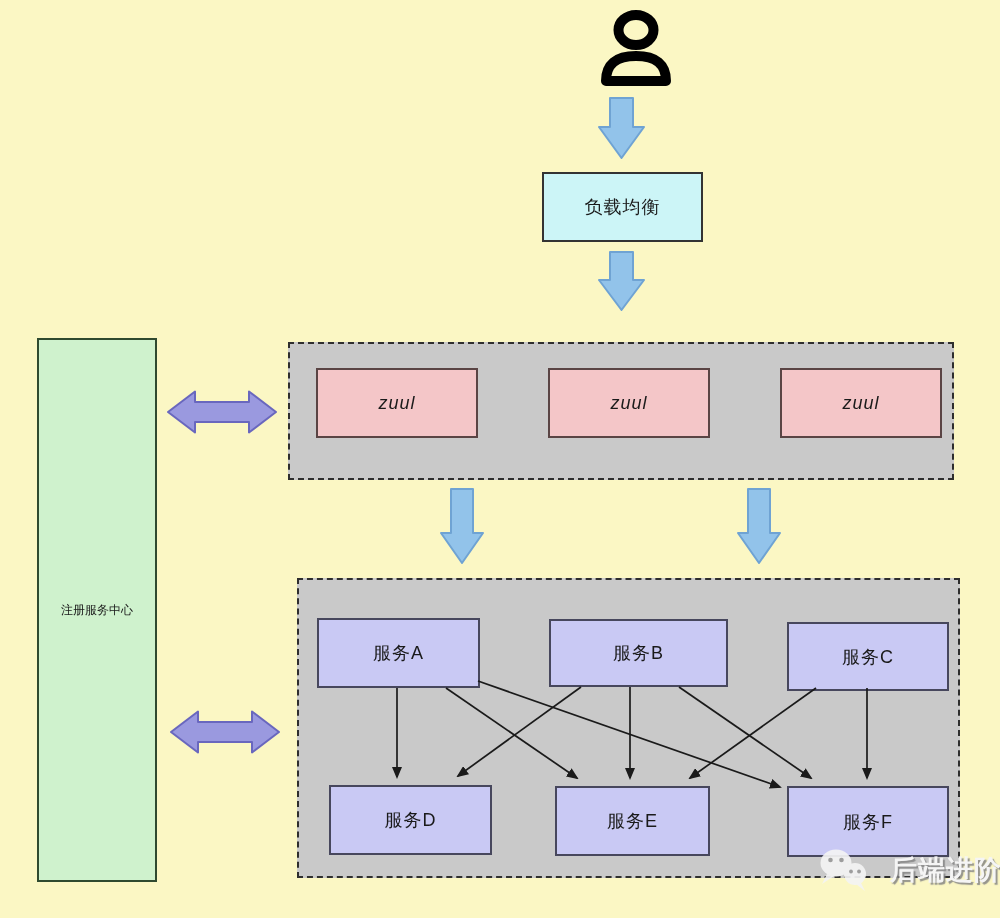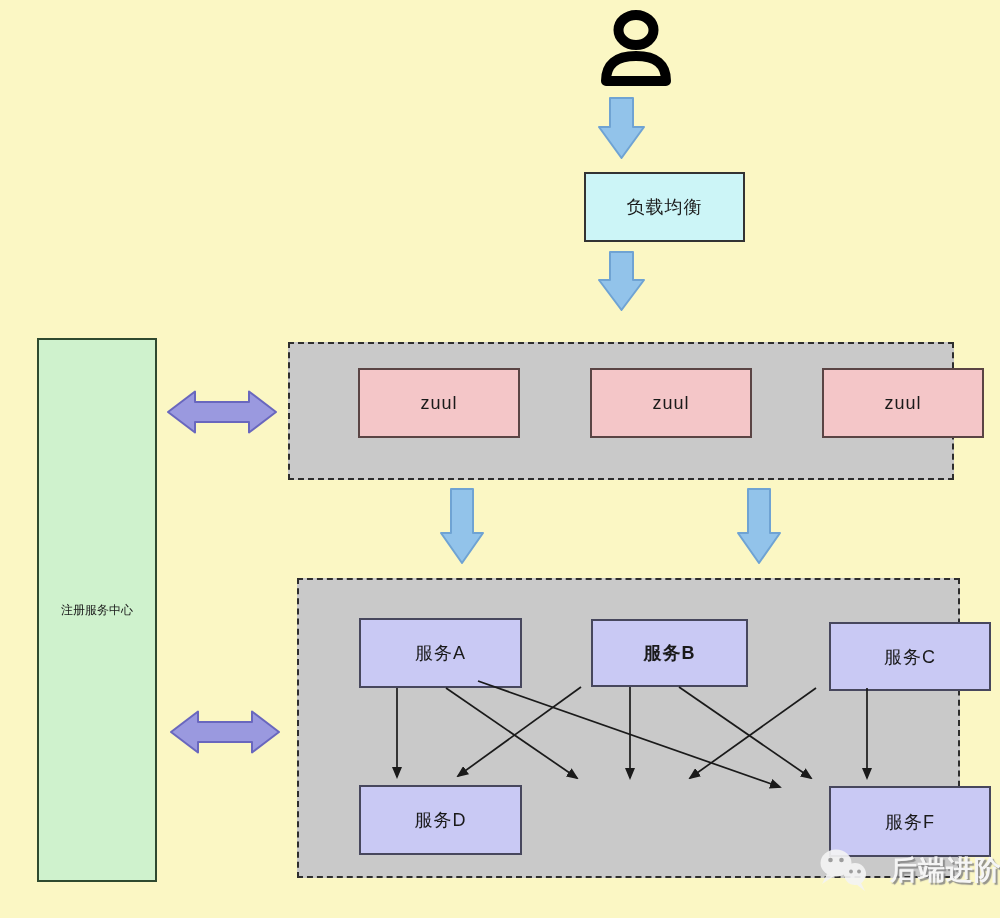--- a/index.html
+++ b/index.html
@@ -4,21 +4,21 @@
 <style>
   html,body{margin:0;padding:0;}
   body{font-family:"Liberation Sans","DejaVu Sans",sans-serif;}
   .canvas{
     position:relative;width:1000px;height:918px;overflow:hidden;
     background:var(--bg,#FBF7C4);color:var(--text,#1a1a1a);
   }
   .abs{position:absolute;}
   .node{
     position:absolute;display:flex;align-items:center;justify-content:center;
-    font-size:18px;letter-spacing:1px;box-sizing:border-box;margin-left:42px;
+    font-size:18px;letter-spacing:1px;box-sizing:border-box;
   }
   .lb-box{background:var(--lb-fill);border:2px solid var(--lb-border);}
   .zuul-box{background:var(--zuul-fill);border:2px solid var(--zuul-border);}
   .service-box{background:var(--service-fill);border:2px solid var(--service-border);}
   .cluster{
     position:absolute;background:var(--container-fill);
     border:2px dashed var(--container-border);box-sizing:border-box;
   }
   .registry{
     position:absolute;left:37px;top:338px;width:120px;height:544px;
@@ -51,21 +51,21 @@
   </svg>
 
   <div class="node lb-box" style="left:542px;top:172px;width:161px;height:70px;">
     <span>负载均衡</span>
   </div>
 
   <svg class="abs" style="left:598px;top:251px;" width="47" height="60" viewBox="0 0 47 60">
     <polygon points="12,1 35,1 35,29 46,29 23.5,59 1,29 12,29" fill="var(--blue-arrow-fill)" stroke="var(--blue-arrow-border)" stroke-width="2" stroke-linejoin="round"></polygon>
   </svg>
 
-  <div class="cluster" style="left:288px;top:342px;width:666px;height:138px;">
+  <div class="cluster" style="left:288px;top:342px;width:666px;height:138px;font-style:italic;">
     <div class="node zuul-box" style="left:26px;top:24px;width:162px;height:70px;">
       <span>zuul</span>
     </div>
     <div class="node zuul-box" style="left:258px;top:24px;width:162px;height:70px;">
       <span>zuul</span>
     </div>
     <div class="node zuul-box" style="left:490px;top:24px;width:162px;height:70px;">
       <span>zuul</span>
     </div>
   </div>
@@ -86,28 +86,31 @@
     <polygon points="11,1 33,1 33,45 43,45 22,75 1,45 11,45" fill="var(--blue-arrow-fill)" stroke="var(--blue-arrow-border)" stroke-width="2" stroke-linejoin="round"></polygon>
   </svg>
   <svg class="abs" style="left:737px;top:488px;" width="44" height="76" viewBox="0 0 44 76">
     <polygon points="11,1 33,1 33,45 43,45 22,75 1,45 11,45" fill="var(--blue-arrow-fill)" stroke="var(--blue-arrow-border)" stroke-width="2" stroke-linejoin="round"></polygon>
   </svg>
 
   <div class="cluster" style="left:297px;top:578px;width:663px;height:300px;">
     <div class="node service-box" style="left:18px;top:38px;width:163px;height:70px;">
       <span>服务A</span>
     </div>
-    <div class="node service-box" style="left:250px;top:39px;width:157px;height:68px;font-weight:bold;">
+    <div class="node service-box" style="left:250px;top:39px;width:179px;height:68px;">
       <span>服务B</span>
     </div>
     <div class="node service-box" style="left:488px;top:42px;width:162px;height:69px;">
       <span>服务C</span>
     </div>
-    <div class="node service-box" style="left:18px;top:205px;width:163px;height:70px;">
+    <div class="node service-box" style="left:30px;top:205px;width:163px;height:70px;">
       <span>服务D</span>
+    </div>
+    <div class="node service-box" style="left:256px;top:206px;width:155px;height:70px;">
+      <span>服务E</span>
     </div>
     <div class="node service-box" style="left:488px;top:206px;width:162px;height:71px;align-items:center;">
       <span>服务F</span>
     </div>
   </div>
 
   <svg class="edge-layer" id="edge-svg" width="1000" height="918" viewBox="0 0 1000 918">
     <defs>
       <marker id="arrowhead" markerUnits="userSpaceOnUse" markerWidth="12" markerHeight="10" refX="10" refY="5" orient="auto">
         <polygon points="0 0, 12 5, 0 10" fill="var(--edge-color)"></polygon>

